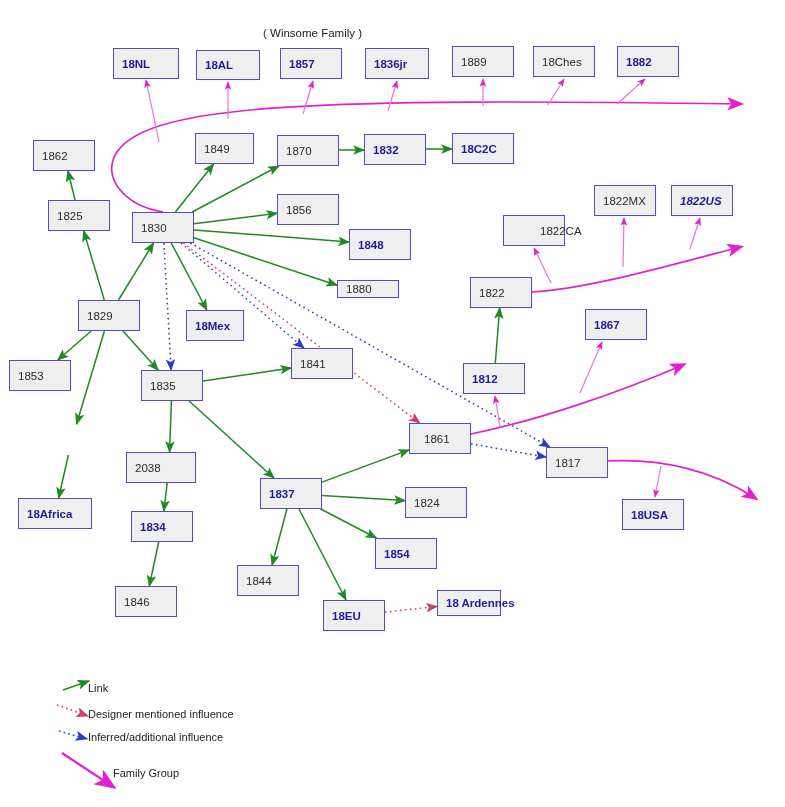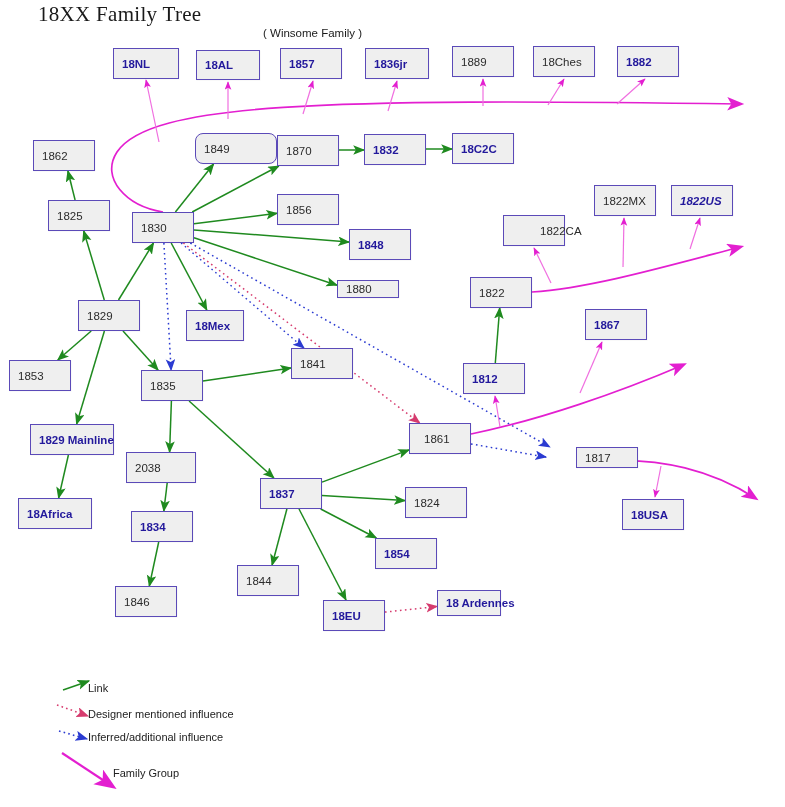--- a/index.html
+++ b/index.html
@@ -77,21 +77,20 @@
     font-size: 11px;
     color: #222222;
     white-space: nowrap;
   }
 </style>
 </head>
 <body>
 
 <div id="page">
 
-  <div class="title">18XX Family Tree</div>
   <div class="subtitle">( Winsome Family )</div>
 
   <svg id="edge-layer" viewBox="0 0 785 807">
     <defs>
       <marker id="ah-link" markerWidth="9" markerHeight="9" refX="7.2" refY="3.2" orient="auto">
         <path d="M0,0 L8,3.2 L0,6.4 L1.8,3.2 Z" fill="#1f8a1f"></path>
       </marker>
       <marker id="ah-designer" markerWidth="9" markerHeight="9" refX="7.2" refY="3.2" orient="auto">
         <path d="M0,0 L8,3.2 L0,6.4 L1.8,3.2 Z" fill="#d63b6e"></path>
       </marker>
@@ -190,21 +189,21 @@
       </div>
       <div class="node" style="left: 533px; top: 46px; width: 62px; height: 31px;">
         <span>18Ches</span>
       </div>
       <div class="node bold" style="left: 617px; top: 46px; width: 62px; height: 31px;">
         <span>1882</span>
       </div>
       <div class="node" style="left: 33px; top: 140px; width: 62px; height: 31px;">
         <span>1862</span>
       </div>
-      <div class="node" style="left: 195px; top: 133px; width: 82px; height: 31px; border-radius: 8px;">
+      <div class="node" style="left: 195px; top: 133px; width: 59px; height: 31px;">
         <span>1849</span>
       </div>
       <div class="node" style="left: 277px; top: 135px; width: 62px; height: 31px;">
         <span>1870</span>
       </div>
       <div class="node bold" style="left: 364px; top: 134px; width: 62px; height: 31px;">
         <span>1832</span>
       </div>
       <div class="node bold" style="left: 452px; top: 133px; width: 62px; height: 31px;">
         <span>18C2C</span>
@@ -250,27 +249,24 @@
       </div>
       <div class="node" style="left: 9px; top: 360px; width: 62px; height: 31px;">
         <span>1853</span>
       </div>
       <div class="node" style="left: 141px; top: 370px; width: 62px; height: 31px;">
         <span>1835</span>
       </div>
       <div class="node bold" style="left: 463px; top: 363px; width: 62px; height: 31px;">
         <span>1812</span>
       </div>
-      <div class="node bold" style="left: 30px; top: 424px; width: 84px; height: 31px;">
-        <span>1829 Mainline</span>
-      </div>
       <div class="node" style="left: 409px; top: 423px; width: 62px; height: 31px; padding-left: 14px;">
         <span>1861</span>
       </div>
-      <div class="node" style="left: 576px; top: 447px; width: 62px; height: 21px;">
+      <div class="node" style="left: 546px; top: 447px; width: 62px; height: 31px;">
         <span>1817</span>
       </div>
       <div class="node" style="left: 126px; top: 452px; width: 70px; height: 31px;">
         <span>2038</span>
       </div>
       <div class="node bold" style="left: 260px; top: 478px; width: 62px; height: 31px;">
         <span>1837</span>
       </div>
       <div class="node" style="left: 405px; top: 487px; width: 62px; height: 31px;">
         <span>1824</span>

